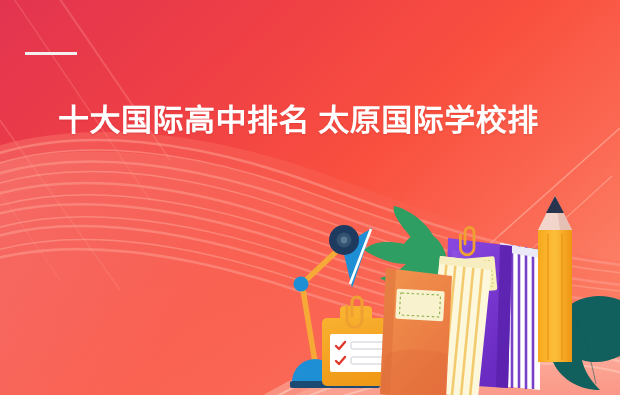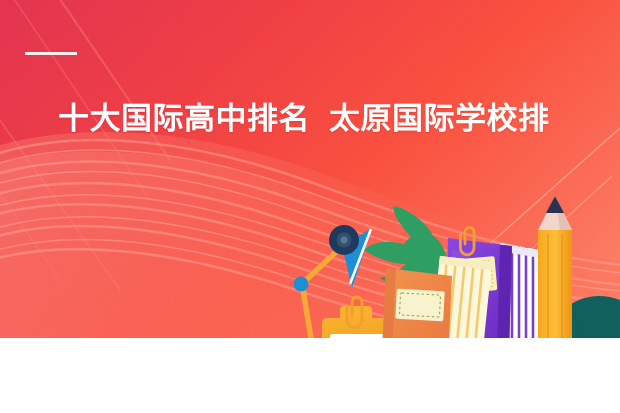--- a/index.html
+++ b/index.html
@@ -4,23 +4,23 @@
 <title>Article Banner</title>
 <style>
   html, body {
     margin: 0;
     padding: 0;
     background: #ffffff;
   }
   #banner {
     position: relative;
     width: 620px;
-    height: 338px;
+    height: 395px;
     overflow: hidden;
-    font-family: Liberation Mono, monospace;
+    font-family: Liberation Serif, serif;
     background: #f04a4a;
   }
   #banner svg.layer {
     position: absolute;
     top: 0;
     left: 0;
     width: 620px;
     height: 413px;
     display: block;
   }

